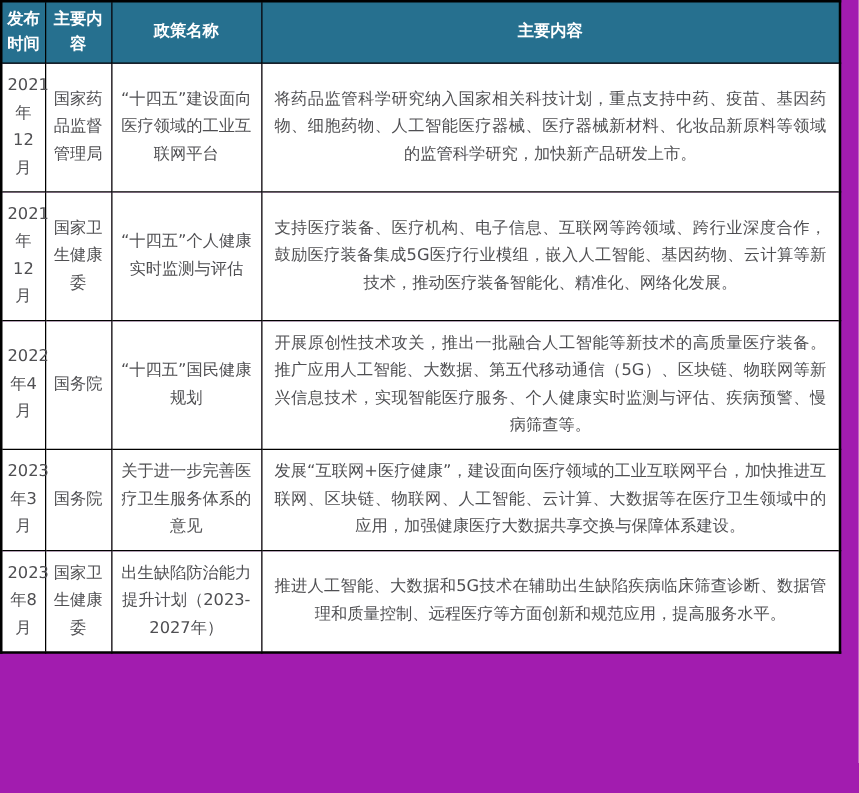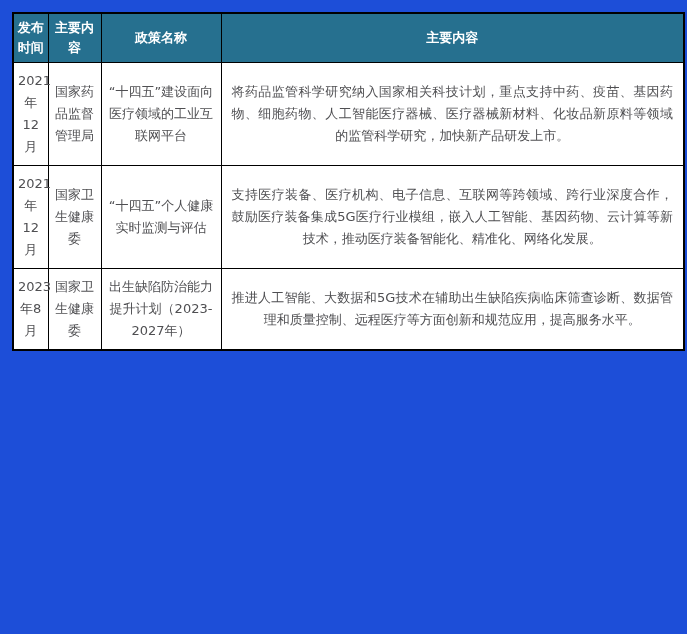--- a/index.html
+++ b/index.html
@@ -5,22 +5,22 @@
   html, body {
     margin: 0;
     padding: 0;
     background: #ffffff;
     font-family: "DejaVu Sans", "Liberation Sans", sans-serif;
   }
   .page {
     width: 687px;
     height: 634px;
     box-sizing: border-box;
-    padding: 12px;
-    background: #1d4ed8;
+    padding: 0;
+    background: #a21caf;
   }
   table.policy-table {
     border-collapse: collapse;
     table-layout: fixed;
     width: 671px;
     border: 2px solid #000000;
   }
   .policy-table th,
   .policy-table td {
     border: 1px solid #000000;
@@ -81,20 +81,32 @@
         <td class="cell-policy">“十四五”建设面向医疗领域的工业互联网平台</td>
         <td class="cell-content">将药品监管科学研究纳入国家相关科技计划，重点支持中药、疫苗、基因药物、细胞药物、人工智能医疗器械、医疗器械新材料、化妆品新原料等领域的监管科学研究，加快新产品研发上市。</td>
       </tr>
       <tr>
         <td class="cell-time">2021年12月</td>
         <td class="cell-dept">国家卫生健康委</td>
         <td class="cell-policy">“十四五”个人健康实时监测与评估</td>
         <td class="cell-content">支持医疗装备、医疗机构、电子信息、互联网等跨领域、跨行业深度合作，鼓励医疗装备集成5G医疗行业模组，嵌入人工智能、基因药物、云计算等新技术，推动医疗装备智能化、精准化、网络化发展。</td>
       </tr>
       <tr>
+        <td class="cell-time">2022年4月</td>
+        <td class="cell-dept">国务院</td>
+        <td class="cell-policy">“十四五”国民健康规划</td>
+        <td class="cell-content">开展原创性技术攻关，推出一批融合人工智能等新技术的高质量医疗装备。推广应用人工智能、大数据、第五代移动通信（5G）、区块链、物联网等新兴信息技术，实现智能医疗服务、个人健康实时监测与评估、疾病预警、慢病筛查等。</td>
+      </tr>
+      <tr>
+        <td class="cell-time">2023年3月</td>
+        <td class="cell-dept">国务院</td>
+        <td class="cell-policy">关于进一步完善医疗卫生服务体系的意见</td>
+        <td class="cell-content">发展“互联网+医疗健康”，建设面向医疗领域的工业互联网平台，加快推进互联网、区块链、物联网、人工智能、云计算、大数据等在医疗卫生领域中的应用，加强健康医疗大数据共享交换与保障体系建设。</td>
+      </tr>
+      <tr>
         <td class="cell-time">2023年8月</td>
         <td class="cell-dept">国家卫生健康委</td>
         <td class="cell-policy">出生缺陷防治能力提升计划（2023-2027年）</td>
         <td class="cell-content">推进人工智能、大数据和5G技术在辅助出生缺陷疾病临床筛查诊断、数据管理和质量控制、远程医疗等方面创新和规范应用，提高服务水平。</td>
       </tr>
 
     </tbody>
   </table>
 </div>
 

